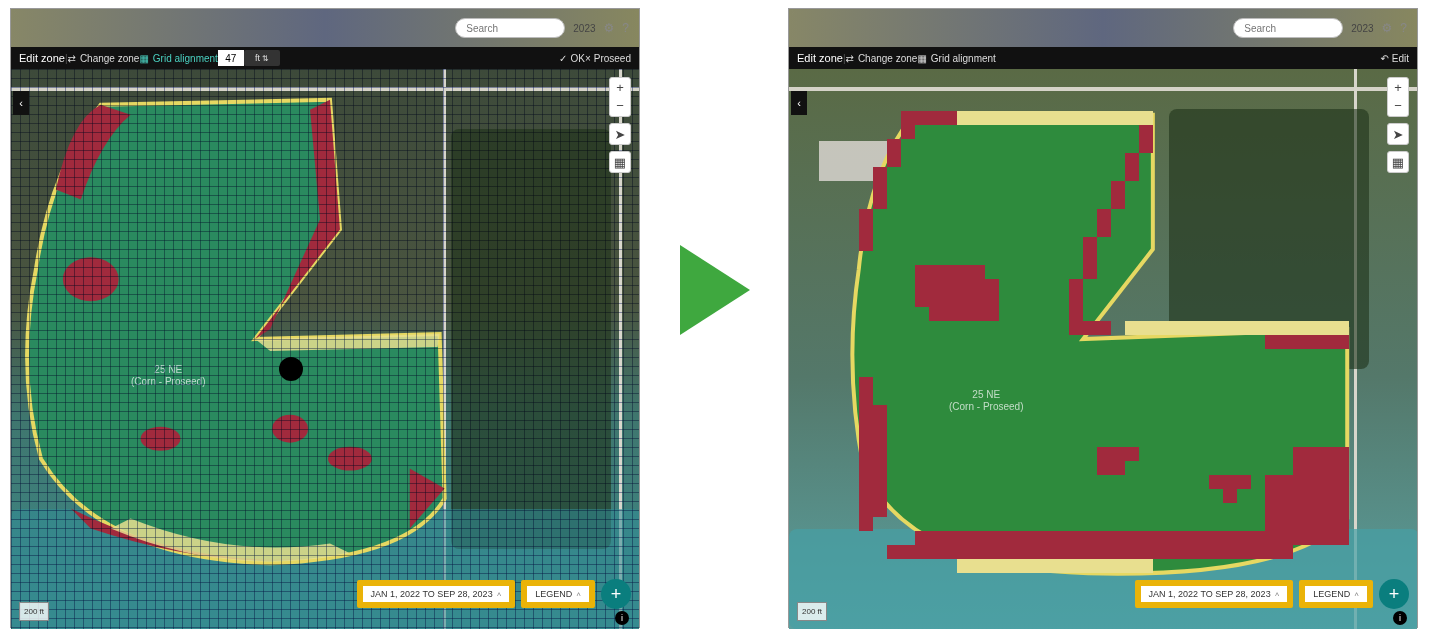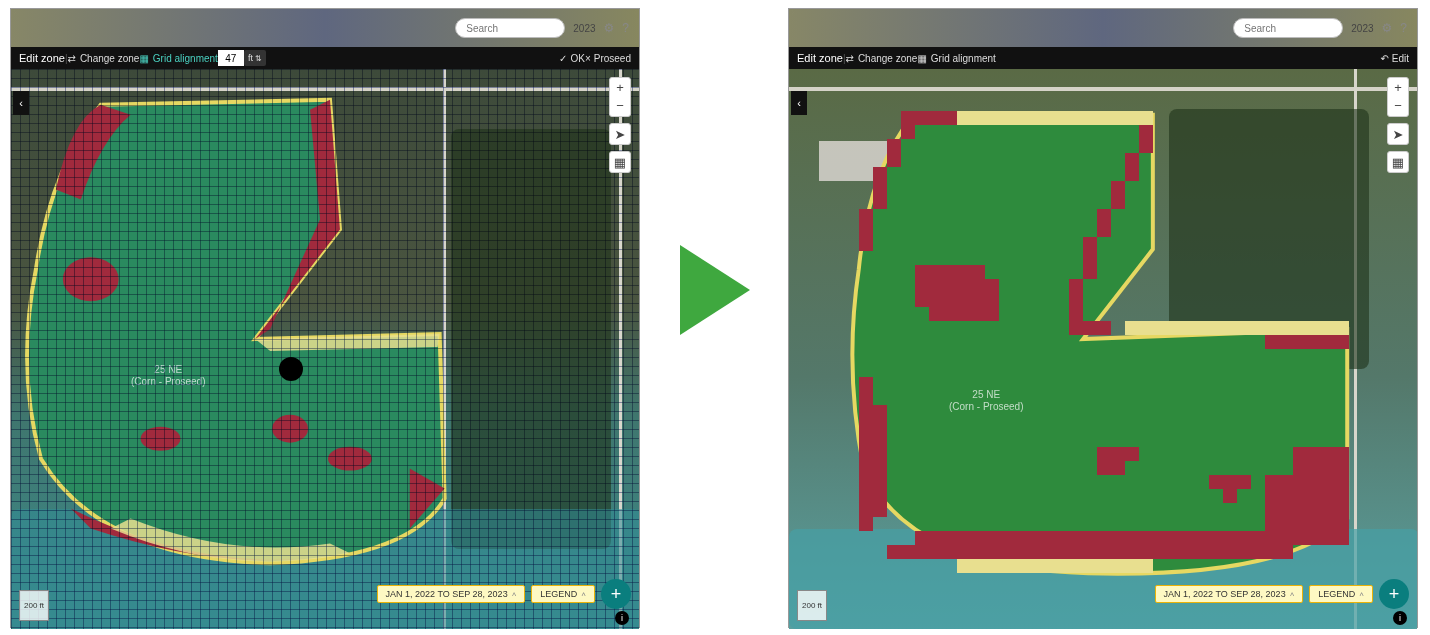--- a/index.html
+++ b/index.html
@@ -48,21 +48,21 @@
   gap: 0;
 }
 .toolbar .spacer { flex: 1; }
 .toolbar .title { font-size: 11px; color: #fff; }
 .toolbar .sep { color: #555; }
 .toolbar .item { display: inline-flex; align-items: center; gap: 4px; cursor: pointer; }
 .grid-value-input {
   width: 26px; height: 16px; font-size: 10px; background: #fff; border: none; text-align: center;
 }
 .unit-step {
-  background: #333; width: 22px; height: 16px; display: flex;
+  background: #333; width: 36px; height: 16px; display: flex;
   font-size: 9px; color: #ddd; border-radius: 2px; align-items: center; justify-content: center;
 }
 .ok-btn, .cancel-btn, .undo-btn { cursor: pointer; font-size: 10px; color: #ddd; display: inline-flex; align-items: center; gap: 3px; }
 
 .map-area { position: relative; width: 100%; height: 560px; overflow: hidden; }
 
 .sat-bg {
   position: absolute; inset: 0;
   background:
     linear-gradient(180deg, #3d4a3a 0%, #4a5540 42%, #3f766e 62%, #3c8a8a 100%);
@@ -95,25 +95,25 @@
 }
 .map-ctrls { position: absolute; right: 8px; top: 8px; display: flex; flex-direction: column; gap: 6px; }
 .map-btn {
   width: 22px; height: 22px; background: #fff; border: 1px solid #ccc; border-radius: 3px;
   display: flex; align-items: center; justify-content: center; font-size: 13px; color: #444; cursor: pointer;
 }
 .map-btn.stack { height: 40px; flex-direction: column; }
 .map-btn.stack span { line-height: 18px; }
 
 .footer-bits { position: absolute; left: 8px; bottom: 8px; }
-.scale-bar { background: rgba(255,255,255,0.8); border: 1px solid #888; font-size: 8px; padding: 10px 4px; color: #333; }
+.scale-bar { background: rgba(255,255,255,0.8); border: 1px solid #888; font-size: 8px; padding: 4px 4px; color: #333; }
 
 .footer-right { position: absolute; right: 8px; bottom: 8px; display: flex; align-items: center; gap: 6px; }
 .pill {
-  background: #fef9c3; border-radius: 2px; border: 1px solid #eab308; padding: 3px 8px; font-size: 9px; color: #333;
+  background: #ffffff; border-radius: 2px; border: 6px solid #eab308; padding: 3px 8px; font-size: 9px; color: #333;
   display: flex; align-items: center; gap: 4px; cursor: pointer;
 }
 .chev { font-size: 8px; color: #888; }
 .add-fab { width: 30px; height: 30px; border-radius: 50%; background: #0a7e7e; color: #fff; display: flex; align-items: center; justify-content: center; font-size: 18px; cursor: pointer; }
 .attribution { position: absolute; right: 10px; bottom: 4px; width: 14px; height: 14px; border-radius: 50%; background: #000; color: #fff; font-size: 9px; display:flex; align-items:center; justify-content:center; }
 
 .arrow-center {
   position: absolute; left: 680px; top: 245px; width: 0; height: 0;
   border-top: 45px solid transparent;
   border-bottom: 45px solid transparent;

